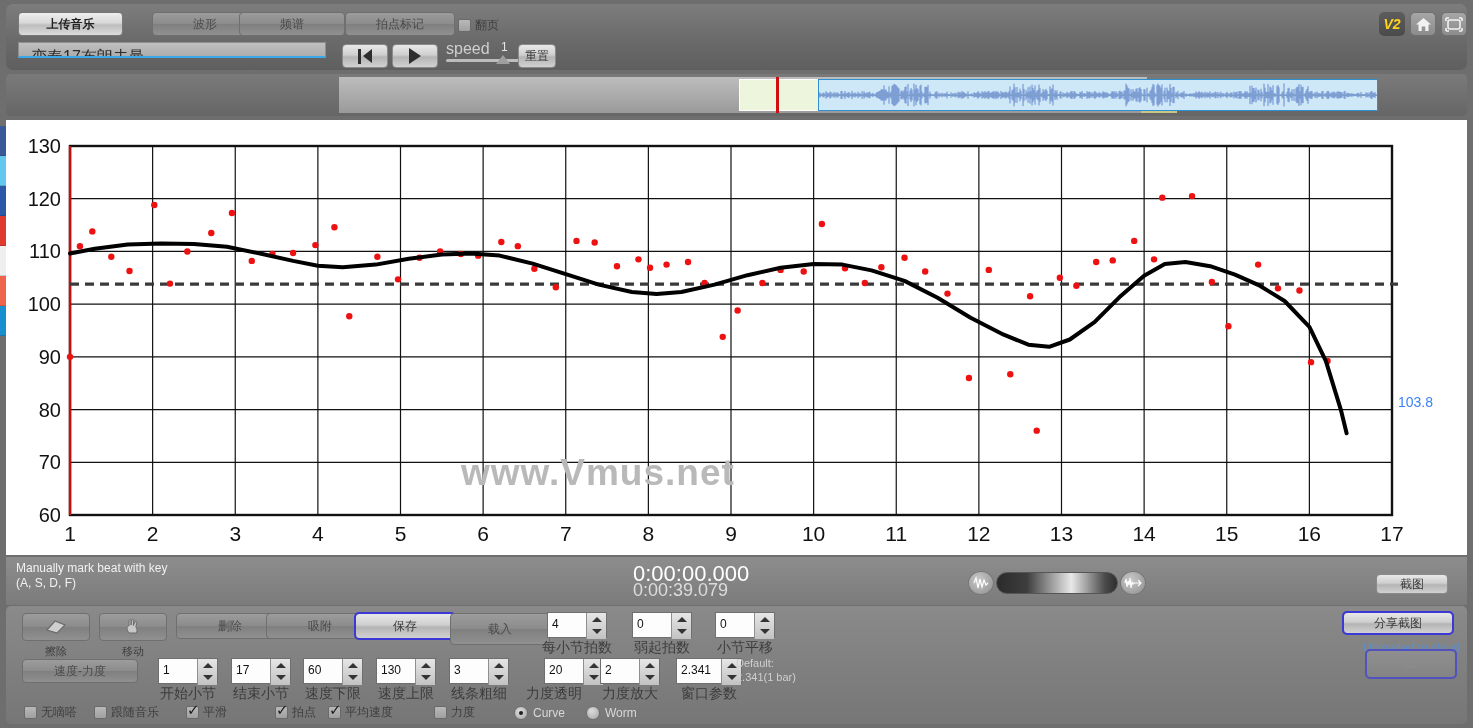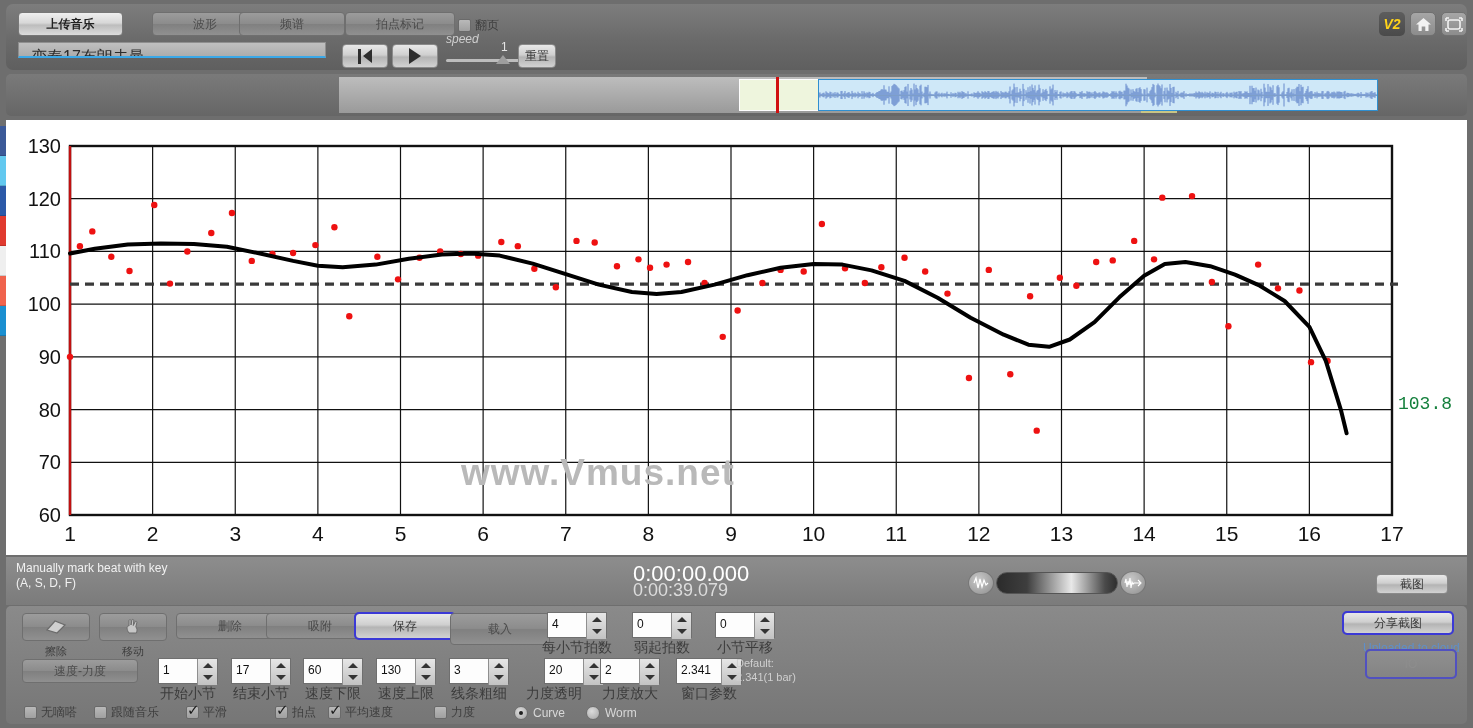--- a/index.html
+++ b/index.html
@@ -52,21 +52,21 @@
   }
 
   #btn-rew  { position:absolute; left:336px; top:40px; width:46px; height:24px; }
   #btn-play { position:absolute; left:386px; top:40px; width:46px; height:24px; }
   .tri-left { width:0;height:0;border-top:7px solid transparent;border-bottom:7px solid transparent;
               border-right:9px solid #2e2e2e; }
   .tri-right{ width:0;height:0;border-top:8px solid transparent;border-bottom:8px solid transparent;
               border-left:12px solid #2e2e2e; }
   .bar-v { width:3px; height:15px; background:#2e2e2e; margin-right:2px; }
 
-  #speed-label { position:absolute; left:440px; top:28px; color:#cfcfcf; font-size:12px;font-style:italic; }
+  #speed-label { position:absolute; left:440px; top:36px; color:#cfcfcf; font-size:16px; }
   #speed-val   { position:absolute; left:495px; top:36px; color:#e6e6e6; font-size:12px; }
   #speed-slider{ position:absolute; left:440px; top:55px; width:82px; height:3px;
                  background:#bdbdbd; border-radius:2px; cursor:pointer; }
   #speed-knob  { position:absolute; left:50px; top:-4px; width:0; height:0;
                  border-left:7px solid transparent; border-right:7px solid transparent;
                  border-bottom:9px solid #9e9e9e; }
   #btn-reset { position:absolute; left:512px; top:40px; width:38px; height:24px; }
 
   .topicon { position:absolute; top:8px; width:26px; height:24px; border-radius:5px; cursor:pointer; }
   #ic-v2   { left:1373px; background: linear-gradient(180deg,#5d5d5d,#4a4a4a);
@@ -106,21 +106,21 @@
   .sb-hp { background:#1a8fd0; flex-direction:column; }
   .sb-hp .q { font-size:15px; line-height:13px; }
   .sb-hp .h { font-size:6px; line-height:8px; }
 
   
   #chart-panel { position:absolute; left:6px; top:120px; width:1461px; height:435px;
                  background:#ffffff; }
   #chart-svg { position:absolute; left:0; top:0; }
   #watermark { position:absolute; left:455px; top:332px; font-size:37px; font-weight:bold;
                color:#b9b9b9; letter-spacing:1px; pointer-events:none; }
-  #avg-label { position:absolute; left:1392px; top:274px; font-size:18px; color:#15803d;font-family:Liberation Mono, monospace; }
+  #avg-label { position:absolute; left:1392px; top:274px; font-size:14px; color:#3b82f6; }
 
   
   #statusbar { position:absolute; left:6px; top:557px; width:1461px; height:48px;
                background: linear-gradient(180deg,#8d8d8d,#7b7b7b); }
   #hint { position:absolute; left:10px; top:4px; color:#f1f1f1; font-size:12px; line-height:15px; }
   #time1 { position:absolute; left:627px; top:4px; color:#ffffff; font-size:22px; }
   #time2 { position:absolute; left:627px; top:23px; color:#dcdcdc; font-size:18px; }
   #vol-ic-l { position:absolute; left:968px; top:571px; width:26px; height:24px; border-radius:50%;
               background: radial-gradient(circle at 40% 35%, #c9c9c9, #8d8d8d);
               border:1px solid #777; display:flex; align-items:center; justify-content:center; cursor:pointer;}

